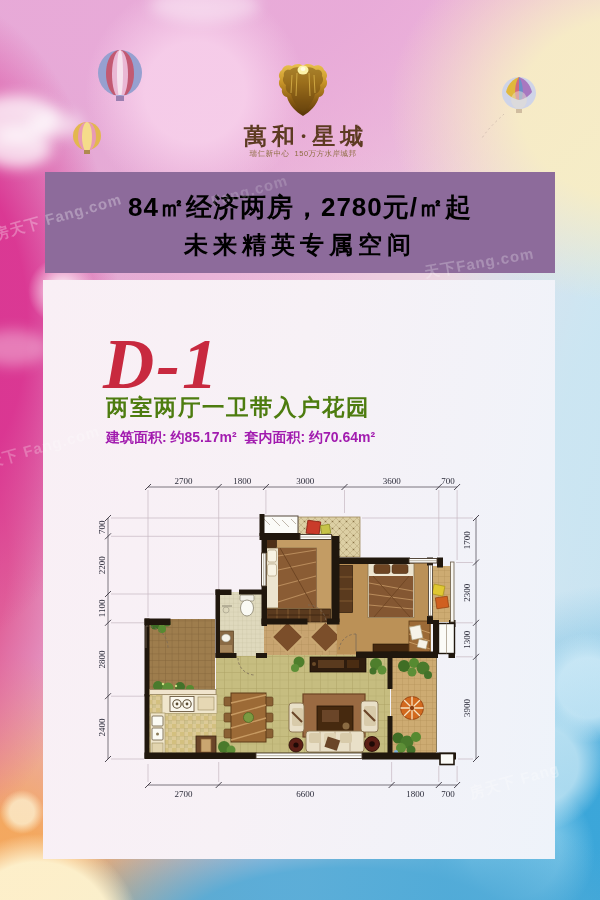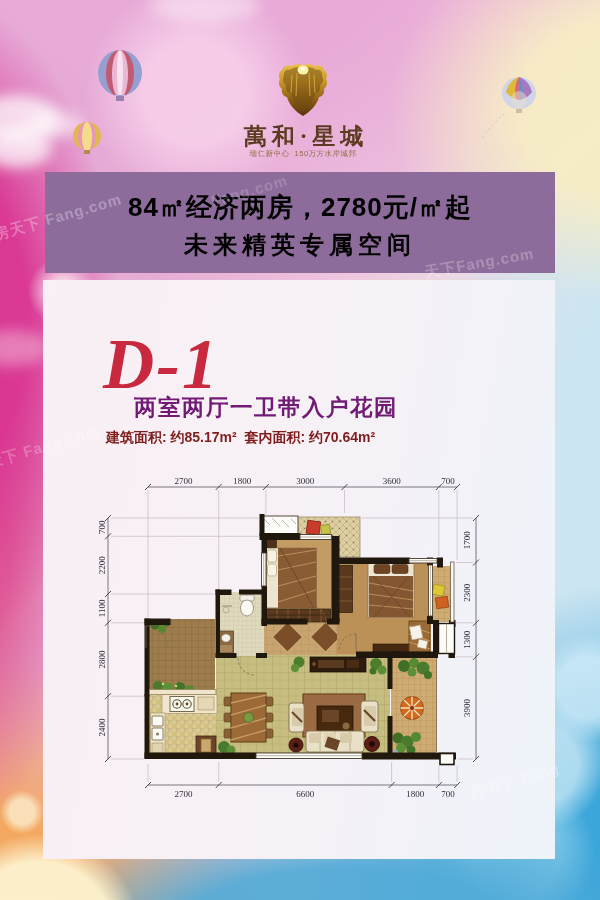--- a/index.html
+++ b/index.html
@@ -24,22 +24,22 @@
 radial-gradient(ellipse 600px 450px at 72% -10%, rgba(240,184,220,.9) 0 25%, rgba(240,184,220,0) 70%),
 linear-gradient(103deg, #dca4d0 0%, #e7aed5 28%, #eec4de 48%, #ecd8e2 64%, #d5e7f1 82%, #bfdff0 100%);
 }
 .cloud{position:absolute;border-radius:50%;filter:blur(7px);background:rgba(255,255,255,.75);}
 .wm{position:absolute;color:rgba(255,255,255,.3);font-size:15px;font-weight:bold;transform:rotate(-16deg);letter-spacing:1px;white-space:nowrap;}
 #banner{position:absolute;left:45px;top:172px;width:510px;height:101px;background:#8d6b9b;color:#000000;text-align:center;font-family:Liberation Sans, sans-serif;}
 #banner .l1{margin-top:18px;font-size:26px;font-weight:bold;letter-spacing:1px;}
 #banner .l2{margin-top:4px;font-size:24px;font-weight:bold;letter-spacing:5px;}
 #panel{position:absolute;left:43px;top:280px;width:512px;height:579px;background:linear-gradient(100deg,#f9eff5 0%,#f7f1f6 45%,#eef3fa 100%);}
 #d1{position:absolute;left:103px;top:324px;color:#c8293f;font-family:"Liberation Serif",serif;font-size:71px;font-weight:bold;font-style:italic;letter-spacing:2px;}
-#sub1{position:absolute;left:106px;top:392px;color:#701a75;font-size:22.5px;font-weight:bold;letter-spacing:1.5px;margin-left:28px;}
-#sub2{position:absolute;left:106px;top:429px;color:#7f1d1d;font-size:14px;font-weight:bold;}
+#sub1{position:absolute;left:106px;top:392px;color:#4d7c0f;font-size:22.5px;font-weight:bold;letter-spacing:1.5px;}
+#sub2{position:absolute;left:106px;top:429px;color:#a21caf;font-size:14px;font-weight:bold;}
 </style>
 </head>
 <body>
 
 <div id="bg"></div>
 
 <div class="cloud" style="left:-30px;top:95px;width:90px;height:48px;"></div>
 
 <div class="cloud" style="left:-18px;top:128px;width:70px;height:40px;"></div>
 

